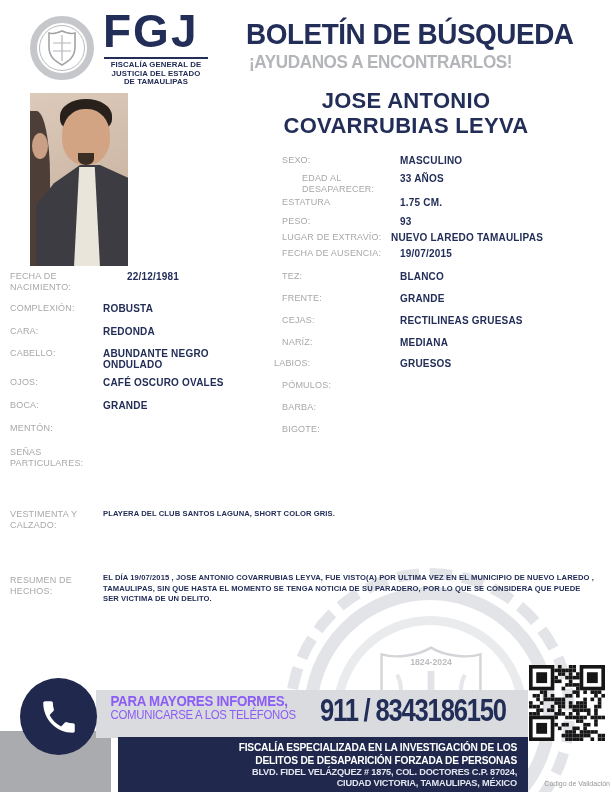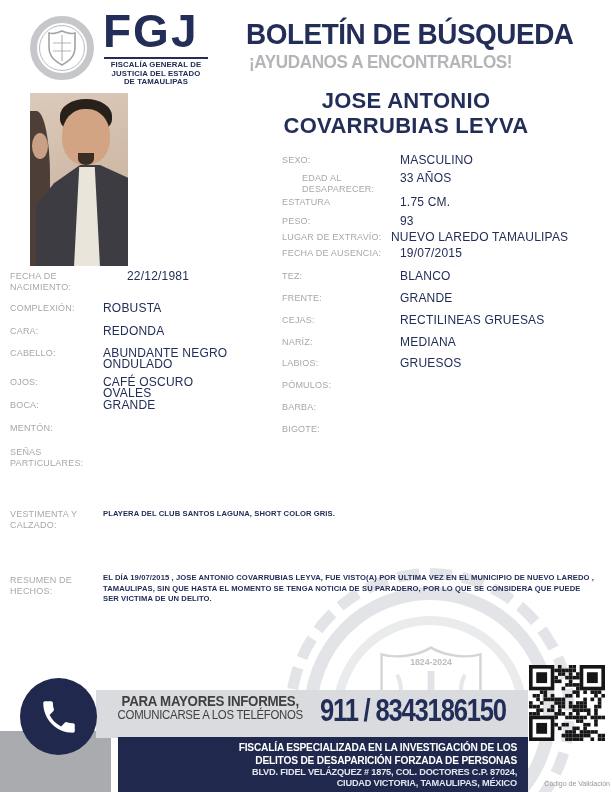--- a/index.html
+++ b/index.html
@@ -29,35 +29,35 @@
   .photo .hair{position:absolute;left:30px;top:6px;width:52px;height:34px;background:#27201b;border-radius:50% 50% 40% 40%;}
   .photo .face{position:absolute;left:32px;top:16px;width:48px;height:56px;background:#d2a484;border-radius:46%;}
   .photo .goatee{position:absolute;left:48px;top:60px;width:16px;height:12px;background:#3a2d24;border-radius:0 0 50% 50%;}
   .photo .suit{position:absolute;left:6px;top:72px;width:100px;height:101px;background:#3c3c42;
         clip-path:polygon(18% 18%,44% 0,64% 0,95% 14%,100% 100%,0 100%,0 40%);}
   .photo .shirt{position:absolute;left:44px;top:74px;width:26px;height:100px;background:#e9e5da;
         clip-path:polygon(20% 0,80% 0,100% 100%,0 100%);}
   
   .field-row{position:absolute;left:0;width:612px;height:0;z-index:2;}
   .lbl{color:#a7a8aa;font-size:9px;line-height:10.5px;letter-spacing:.2px;white-space:pre-line;}
-  .val{color:#232e58;font-size:12px;font-weight:normal;line-height:11px;letter-spacing:.2px;}
+  .val{color:#232e58;font-size:10px;font-weight:bold;line-height:11px;letter-spacing:.2px;}
   
   .sec-val{color:#232e58;font-weight:bold;font-size:7.6px;line-height:10.5px;letter-spacing:.1px;}
   
   .wm{border-radius:50%;box-sizing:border-box;z-index:0;}
   .wm-teeth{left:285px;top:568px;width:290px;height:290px;border:11px dashed #e3e4e7;}
   .wm-ring1{left:304px;top:587px;width:252px;height:252px;border:13px solid #e3e4e7;}
   .wm-ring2{left:333px;top:616px;width:194px;height:194px;border:9px solid #eaebed;}
   .wm-shield{left:358px;top:636px;z-index:1;}
   
   .gray-block{left:0;top:731px;width:111px;height:61px;background:#a9abae;z-index:2;}
   .band{left:96px;top:690px;width:432px;height:48px;background:#dadbde;z-index:3;}
   .phone-circle{left:20px;top:678px;width:77px;height:77px;border-radius:50%;background:#20294d;
         z-index:5;display:flex;align-items:center;justify-content:center;}
-  .info-text{left:100px;top:694px;width:210px;text-align:center;z-index:4;color:#404040;}
+  .info-text{left:100px;top:694px;width:210px;text-align:left;z-index:4;color:#8b5cf6;}
   .info-l1{font-size:14px;font-weight:bold;letter-spacing:-.3px;line-height:15px;transform:scaleX(.95);transform-origin:right top;}
   .info-l2{font-size:12px;letter-spacing:-.3px;line-height:13px;transform:scaleX(.95);transform-origin:right top;}
   .phones{left:320px;top:692px;font-size:32px;font-weight:bold;color:#232e58;letter-spacing:-1.5px;
         transform:scaleX(.8);transform-origin:left top;white-space:nowrap;z-index:4;}
   .footer{left:118px;top:737px;width:410px;height:55px;background:#20294d;z-index:3;box-sizing:border-box;
         padding:5px 11px 0 0;text-align:right;color:#fff;}
   .f-bold{font-size:10.2px;font-weight:bold;line-height:12.5px;letter-spacing:-.2px;}
   .f-addr{font-size:9.2px;font-weight:bold;line-height:10.8px;color:#e2e5ee;letter-spacing:-.2px;}
   .qr{left:529px;top:665px;width:76px;height:76px;z-index:3;}
   .validation{left:520px;top:780px;width:90px;text-align:right;font-size:7px;color:#96979a;z-index:3;}
@@ -369,21 +369,21 @@
     </div>
     <div class="field-row" style="top: 315px;">
       <span class="abs lbl" style="left: 282px;">CEJAS:</span>
       <span class="abs val" style="left: 400px; width: 210px;">RECTILINEAS GRUESAS</span>
     </div>
     <div class="field-row" style="top: 337px;">
       <span class="abs lbl" style="left: 282px;">NARÍZ:</span>
       <span class="abs val" style="left: 400px; width: 210px;">MEDIANA</span>
     </div>
     <div class="field-row" style="top: 358px;">
-      <span class="abs lbl" style="left: 282px;">LABIOS:</span>
+      <span class="abs lbl" style="left: 274px;">LABIOS:</span>
       <span class="abs val" style="left: 400px; width: 210px;">GRUESOS</span>
     </div>
     <div class="field-row" style="top: 380px;">
       <span class="abs lbl" style="left: 282px;">PÓMULOS:</span>
       <span class="abs val" style="left: 400px; width: 210px;"></span>
     </div>
     <div class="field-row" style="top: 402px;">
       <span class="abs lbl" style="left: 282px;">BARBA:</span>
       <span class="abs val" style="left: 400px; width: 210px;"></span>
     </div>

